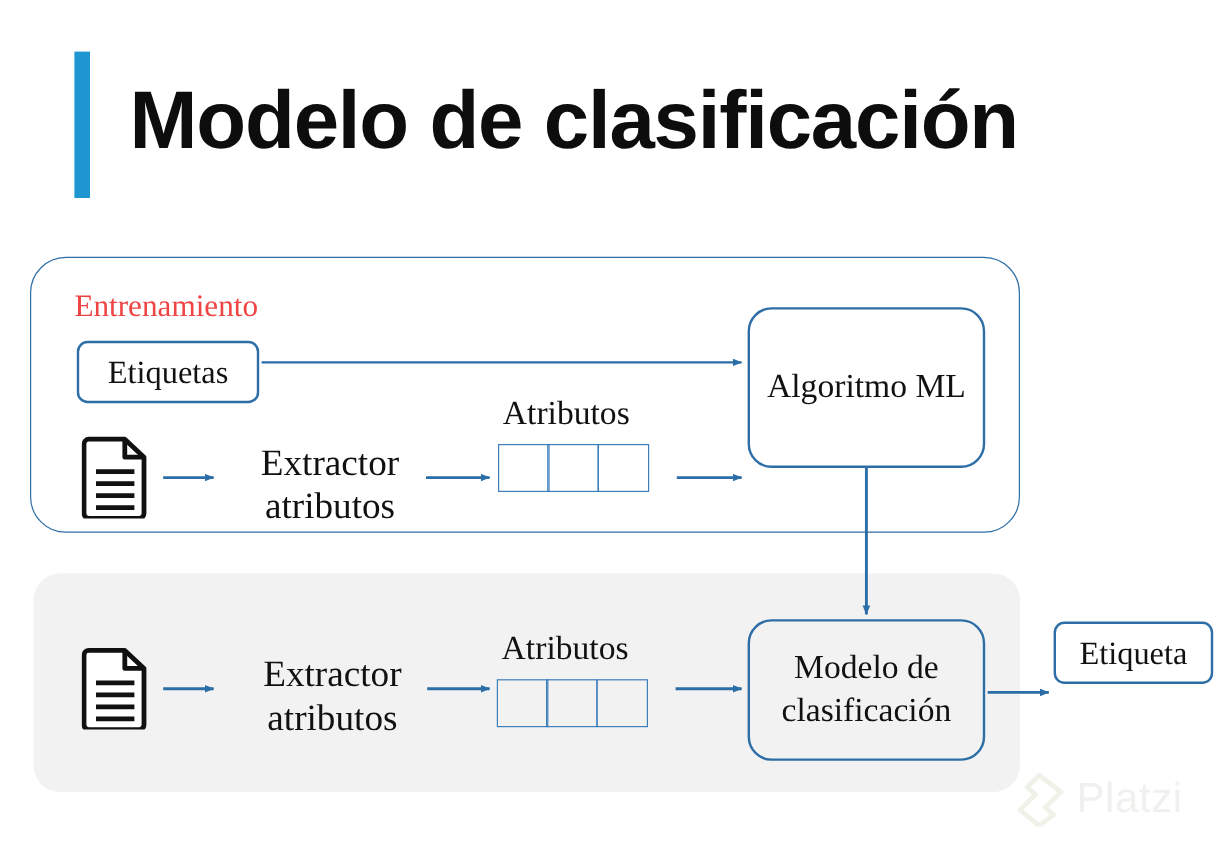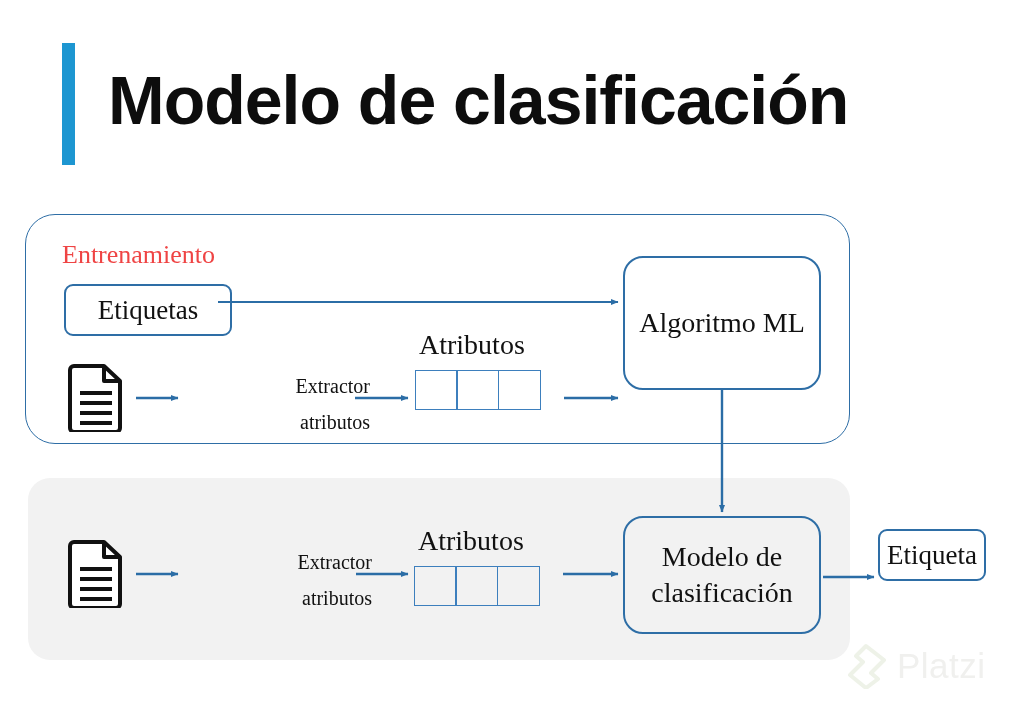--- a/index.html
+++ b/index.html
@@ -79,28 +79,28 @@
     border: 2px solid #2e6ea6;
     display: flex;
     align-items: center;
     justify-content: center;
     text-align: center;
     color: #111111;
     font-family: "Liberation Serif", serif;
   }
   #etiquetas-box {
     left: 64px; top: 284px;
-    width: 168px; height: 52px;
+    width: 152px; height: 52px;
     border-radius: 9px;
     background: #ffffff;
     font-size: 27px;
   }
   #etiqueta-box {
-    left: 878px; top: 529px;
-    width: 108px; height: 52px;
+    left: 878px; top: 518px;
+    width: 133px; height: 52px;
     border-radius: 9px;
     background: #ffffff;
     font-size: 27px;
   }
   #algoritmo-box {
     left: 623px; top: 256px;
     width: 198px; height: 134px;
     border-radius: 20px;
     background: #ffffff;
     font-size: 28px;
@@ -121,24 +121,24 @@
     width: 58px;
     height: 70px;
   }
   #doc-icon-training { left: 68px; top: 362px; }
   #doc-icon-prediction { left: 68px; top: 538px; }
 
   
   .extractor-text {
     position: absolute;
     font-family: "Liberation Serif", serif;
-    font-size: 20px;
+    font-size: 31px;
     line-height: 36px;
     color: #111111;
-    text-align: right;
+    text-align: center;
     width: 190px;
     white-space: pre-line;
   }
   #extractor-training { left: 180px; top: 368px; }
   #extractor-prediction { left: 182px; top: 544px; }
 
   
   .attr-label {
     position: absolute;
     font-family: "Liberation Serif", serif;

